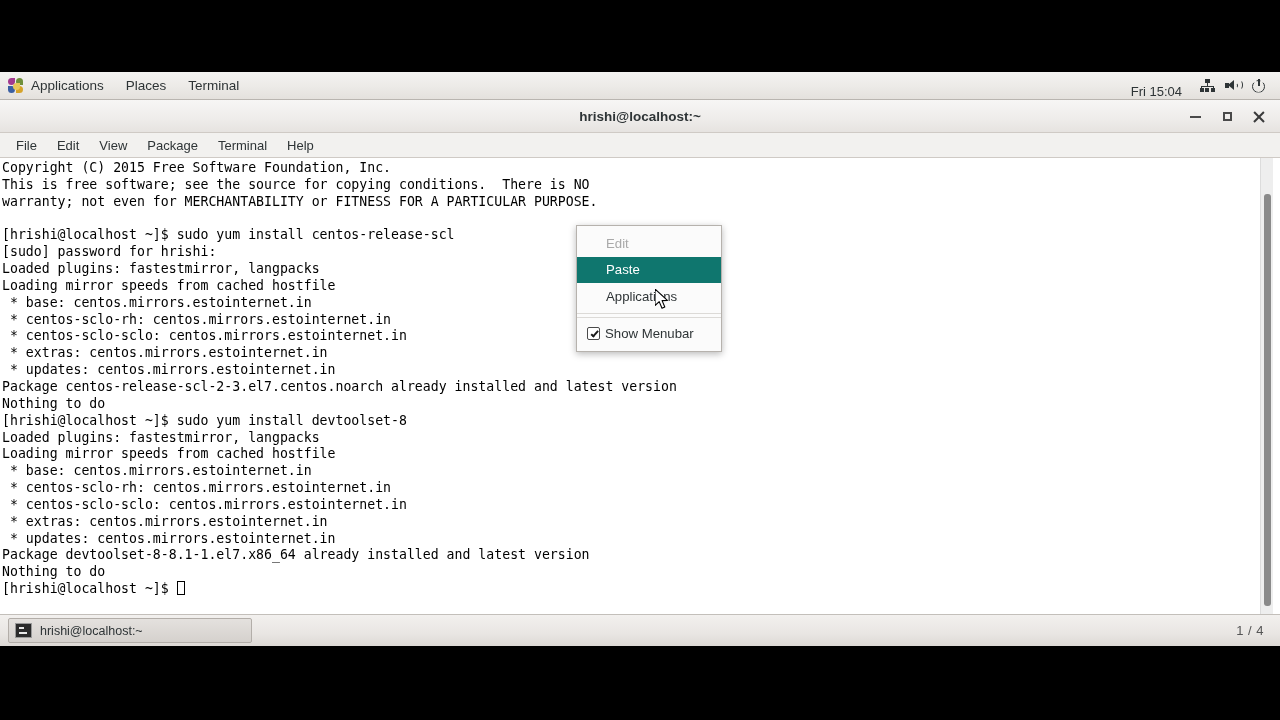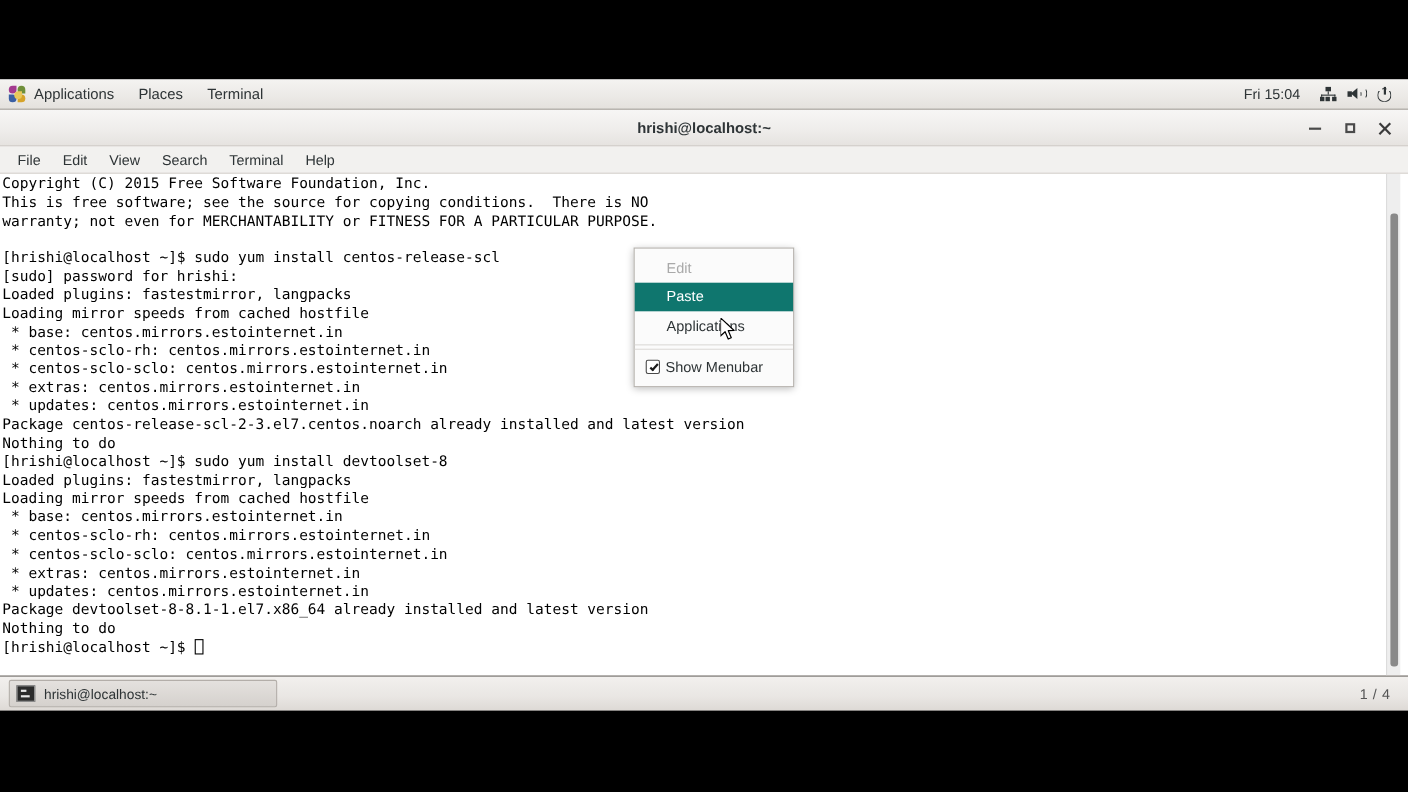--- a/index.html
+++ b/index.html
@@ -34,21 +34,21 @@
     position: absolute; width: 7px; height: 7px; border-radius: 50% 0 50% 50%;
     display: block;
   }
   .pw1 { left: 0px;  top: 0px;  background: #a33a8f; transform: rotate(0deg); }
   .pw2 { left: 8px;  top: 0px;  background: #6f8f3a; transform: rotate(90deg); }
   .pw3 { left: 0px;  top: 8px;  background: #3a5fa3; transform: rotate(270deg); }
   .pw4 { left: 8px;  top: 8px;  background: #d6a32a; transform: rotate(180deg); }
   .pw-c { position:absolute; left:5px; top:5px; width:6px; height:6px; border-radius:50%; background:#e8c85a; }
 
   #panel-right {
-    margin-left: auto; display: flex; align-items: center;
+    margin-left: auto; display: flex; align-items: flex-end;
     padding-right: 8px; gap: 0px;
   }
   #clock { font-size: 13px; color: #2e3436; padding: 0 12px; }
   .tray-icon {
     width: 26px; height: 27px; display: flex;
     align-items: center; justify-content: center;
   }
   
   .net-ic { position: relative; width: 15px; height: 13px; }
   .net-ic b { position: absolute; background: #2e3436; display: block; }
@@ -297,21 +297,21 @@
       <div class="menu-item">
           <span>File</span>
         </div>
       <div class="menu-item">
           <span>Edit</span>
         </div>
       <div class="menu-item">
           <span>View</span>
         </div>
       <div class="menu-item">
-          <span>Search</span>
+          <span>Package</span>
         </div>
       <div class="menu-item">
           <span>Terminal</span>
         </div>
       <div class="menu-item">
           <span>Help</span>
         </div>
     </div>
 
     <div id="term-body">

